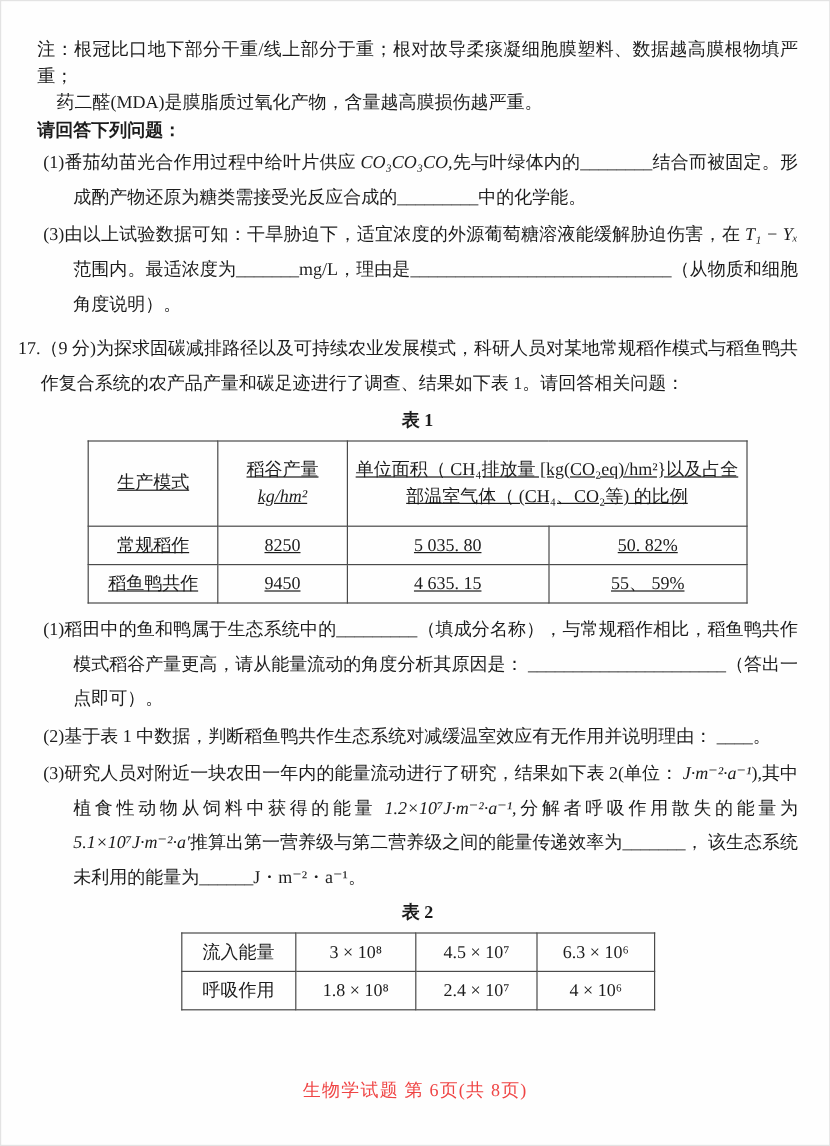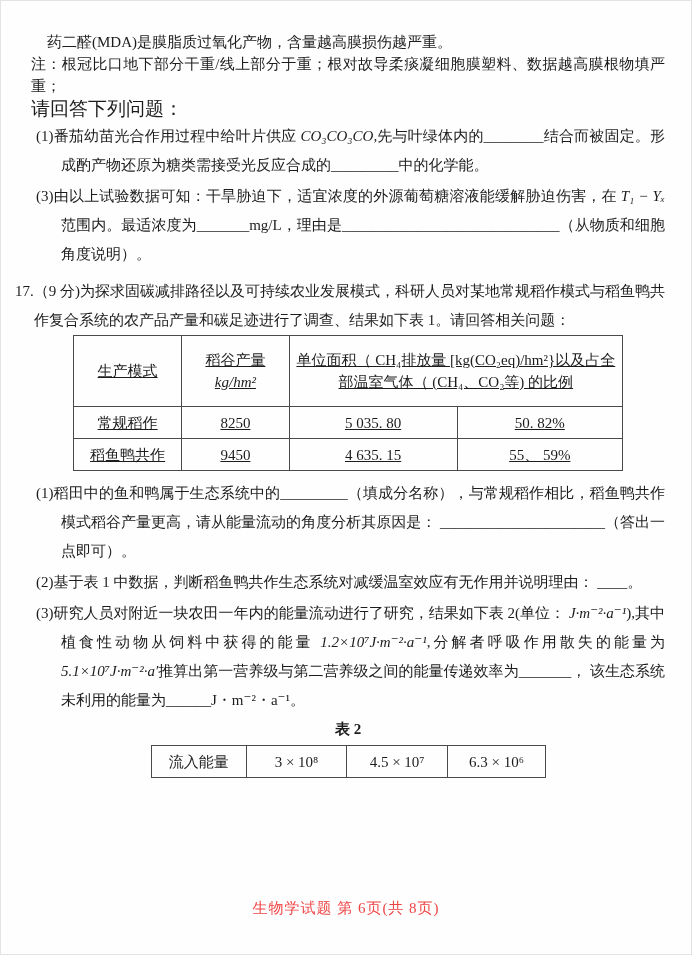--- a/index.html
+++ b/index.html
@@ -14,21 +14,21 @@
     overflow:hidden;
   }
   .content{
     box-sizing:border-box;
     padding:30px 26px 0 30px;
     width:100%;
   }
   p{margin:0;text-align:justify;}
   .note-p{font-size:15px;line-height:22px;}
   .note-indent{text-indent:16px;}
-  .prompt{font-weight:normal;font-size:19px;line-height:22px;margin-top:1px;}
+  .prompt{font-weight:bold;font-size:15px;line-height:22px;margin-top:1px;}
   .item{
     font-size:15px;line-height:29px;
     margin-left:5px;
     padding-left:25px;text-indent:-25px;
     margin-top:2px;
   }
   .q17-head{
     font-size:15px;line-height:29px;
     margin-left:-16px;
     padding-left:19px;text-indent:-19px;
@@ -69,35 +69,36 @@
     text-align:center;font-size:15px;color:#ef4444;
     letter-spacing:1px;
   }
 </style>
 </head>
 <body>
 
 <div class="page">
   <div class="content">
 
+    <p class="note-p">注：根冠比口地下部分干重/线上部分于重；根对故导柔痰凝细胞膜塑料、数据越高膜根物填严重；</p>
     <p class="note-p note-indent">药二醛(MDA)是膜脂质过氧化产物，含量越高膜损伤越严重。</p>
-    <p class="note-p">注：根冠比口地下部分干重/线上部分于重；根对故导柔痰凝细胞膜塑料、数据越高膜根物填严重；</p>
     <p class="prompt">请回答下列问题：</p>
 
     <p class="item">
       <span>(1)番茄幼苗光合作用过程中给叶片供应 </span><span class="ital">CO₃CO₃CO,</span><span>先与叶绿体内的________结合而被固定。形成酌产物还原为糖类需接受光反应合成的_________中的化学能。</span>
     </p>
 
 
     <p class="item">
       <span>(3)由以上试验数据可知：干旱胁迫下，适宜浓度的外源葡萄糖溶液能缓解胁迫伤害，在 </span><span class="ital">T₁ − Yₓ</span><span> 范围内。最适浓度为_______mg/L，理由是_____________________________（从物质和细胞角度说明）。</span>
     </p>
 
     <p class="q17-head">17.（9 分)为探求固碳减排路径以及可持续农业发展模式，科研人员对某地常规稻作模式与稻鱼鸭共作复合系统的农产品产量和碳足迹进行了调查、结果如下表 1。请回答相关问题：</p>
 
+    <div class="tbl-caption">表 1</div>
 
     <table class="t1">
       <tbody>
         <tr class="hrow">
           <td class="c1">生产模式</td>
           <td class="c2">
             <div>稻谷产量</div>
             <div class="ital">kg/hm²</div>
           </td>
           <td class="c34" colspan="2">单位面积（ CH₄排放量 [kg(CO₂eq)/hm²}以及占全部温室气体（ (CH₄、CO₂等) 的比例</td>
@@ -128,19 +129,25 @@
     <div class="tbl-caption" style="margin-top:4px;">表 2</div>
 
     <table class="t2">
       <tbody>
         <tr>
           <td class="c1">流入能量</td>
           <td class="c2">3 × 10⁸</td>
           <td class="c3">4.5 × 10⁷</td>
           <td class="c4">6.3 × 10⁶</td>
         </tr>
+        <tr>
+          <td class="c1">呼吸作用</td>
+          <td class="c2">1.8 × 10⁸</td>
+          <td class="c3">2.4 × 10⁷</td>
+          <td class="c4">4 × 10⁶</td>
+        </tr>
       </tbody>
     </table>
 
   </div>
 
   <div class="footer">生物学试题 第 6页(共 8页)</div>
 </div>
 
 </body></html>

